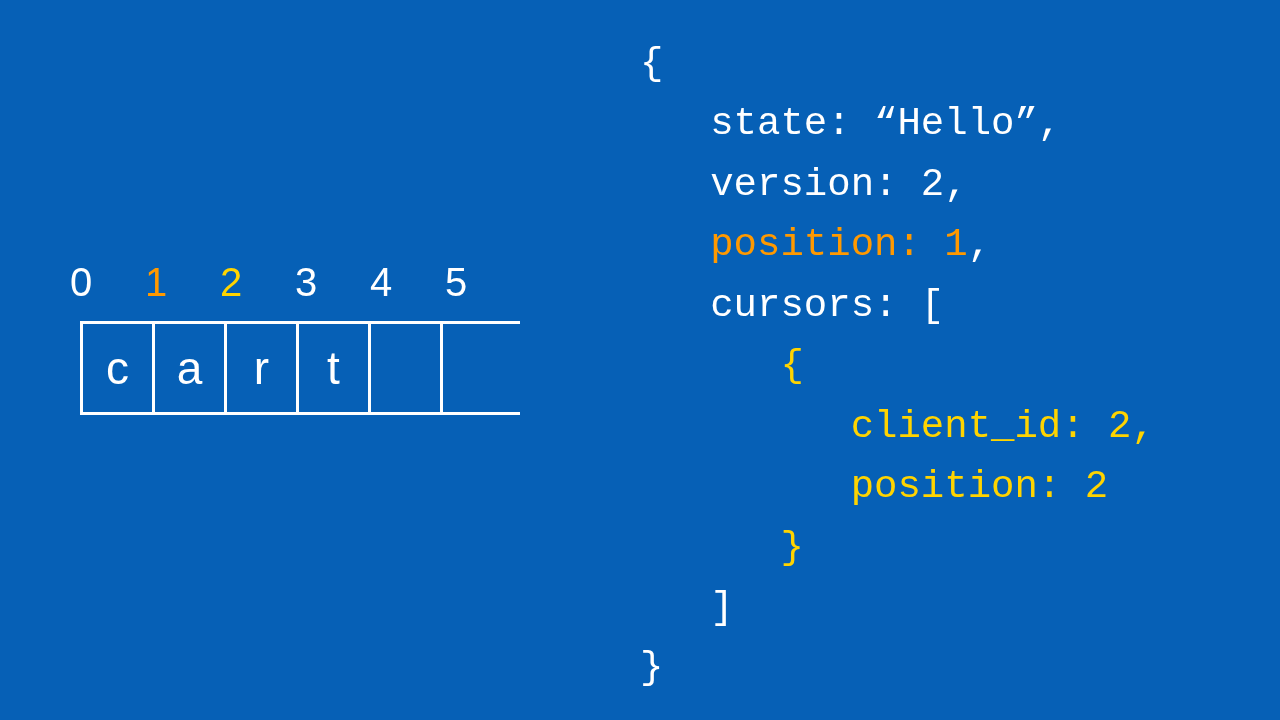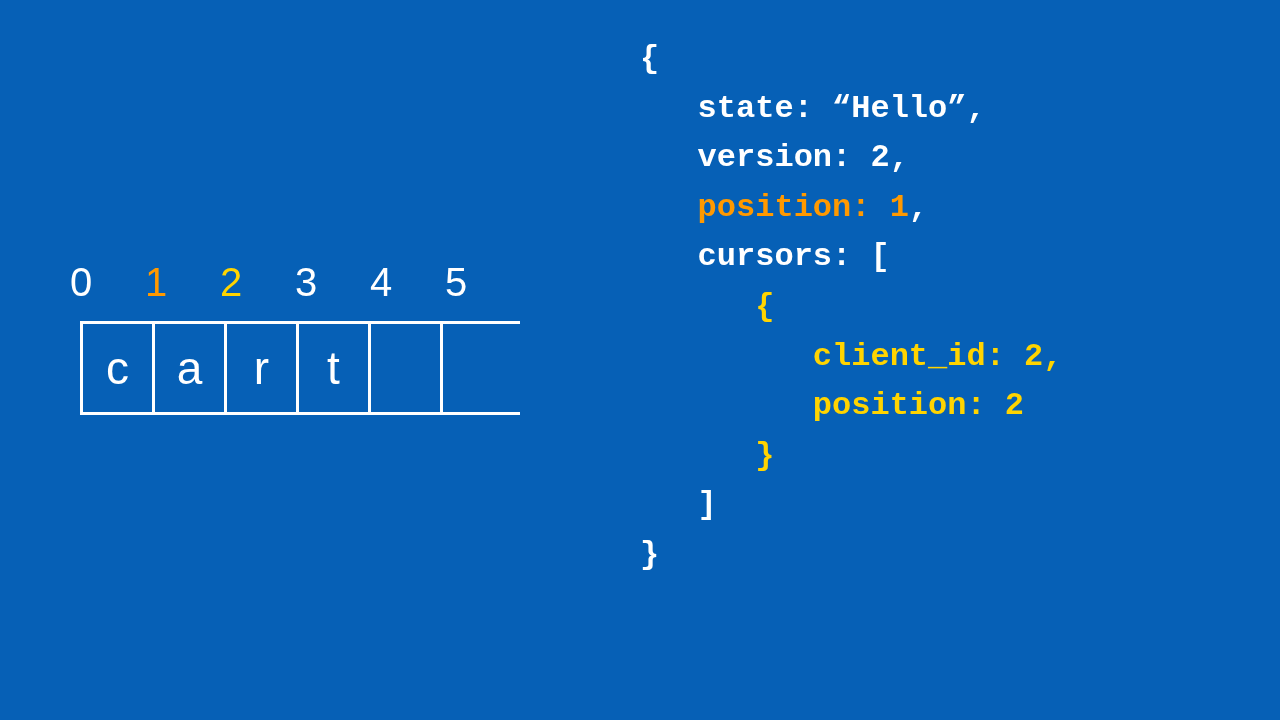--- a/index.html
+++ b/index.html
@@ -54,22 +54,22 @@
     font-weight: 300;
     box-sizing: border-box;
   }
 
   
   .code-block {
     position: absolute;
     left: 640px;
     top: 34px;
     font-family: ui-monospace, "SFMono-Regular", Menlo, Consolas, "Liberation Mono", monospace;
-    font-size: 32px;
-    font-weight: 700;
+    font-size: 39px;
+    font-weight: 400;
     line-height: 1.55;
     white-space: pre;
   }
   .tok { color: #ffffff; }
   .tok.orange { color: #ff9900; }
   .tok.yellow { color: #ffd400; }
 </style>
 </head>
 <body>
 

